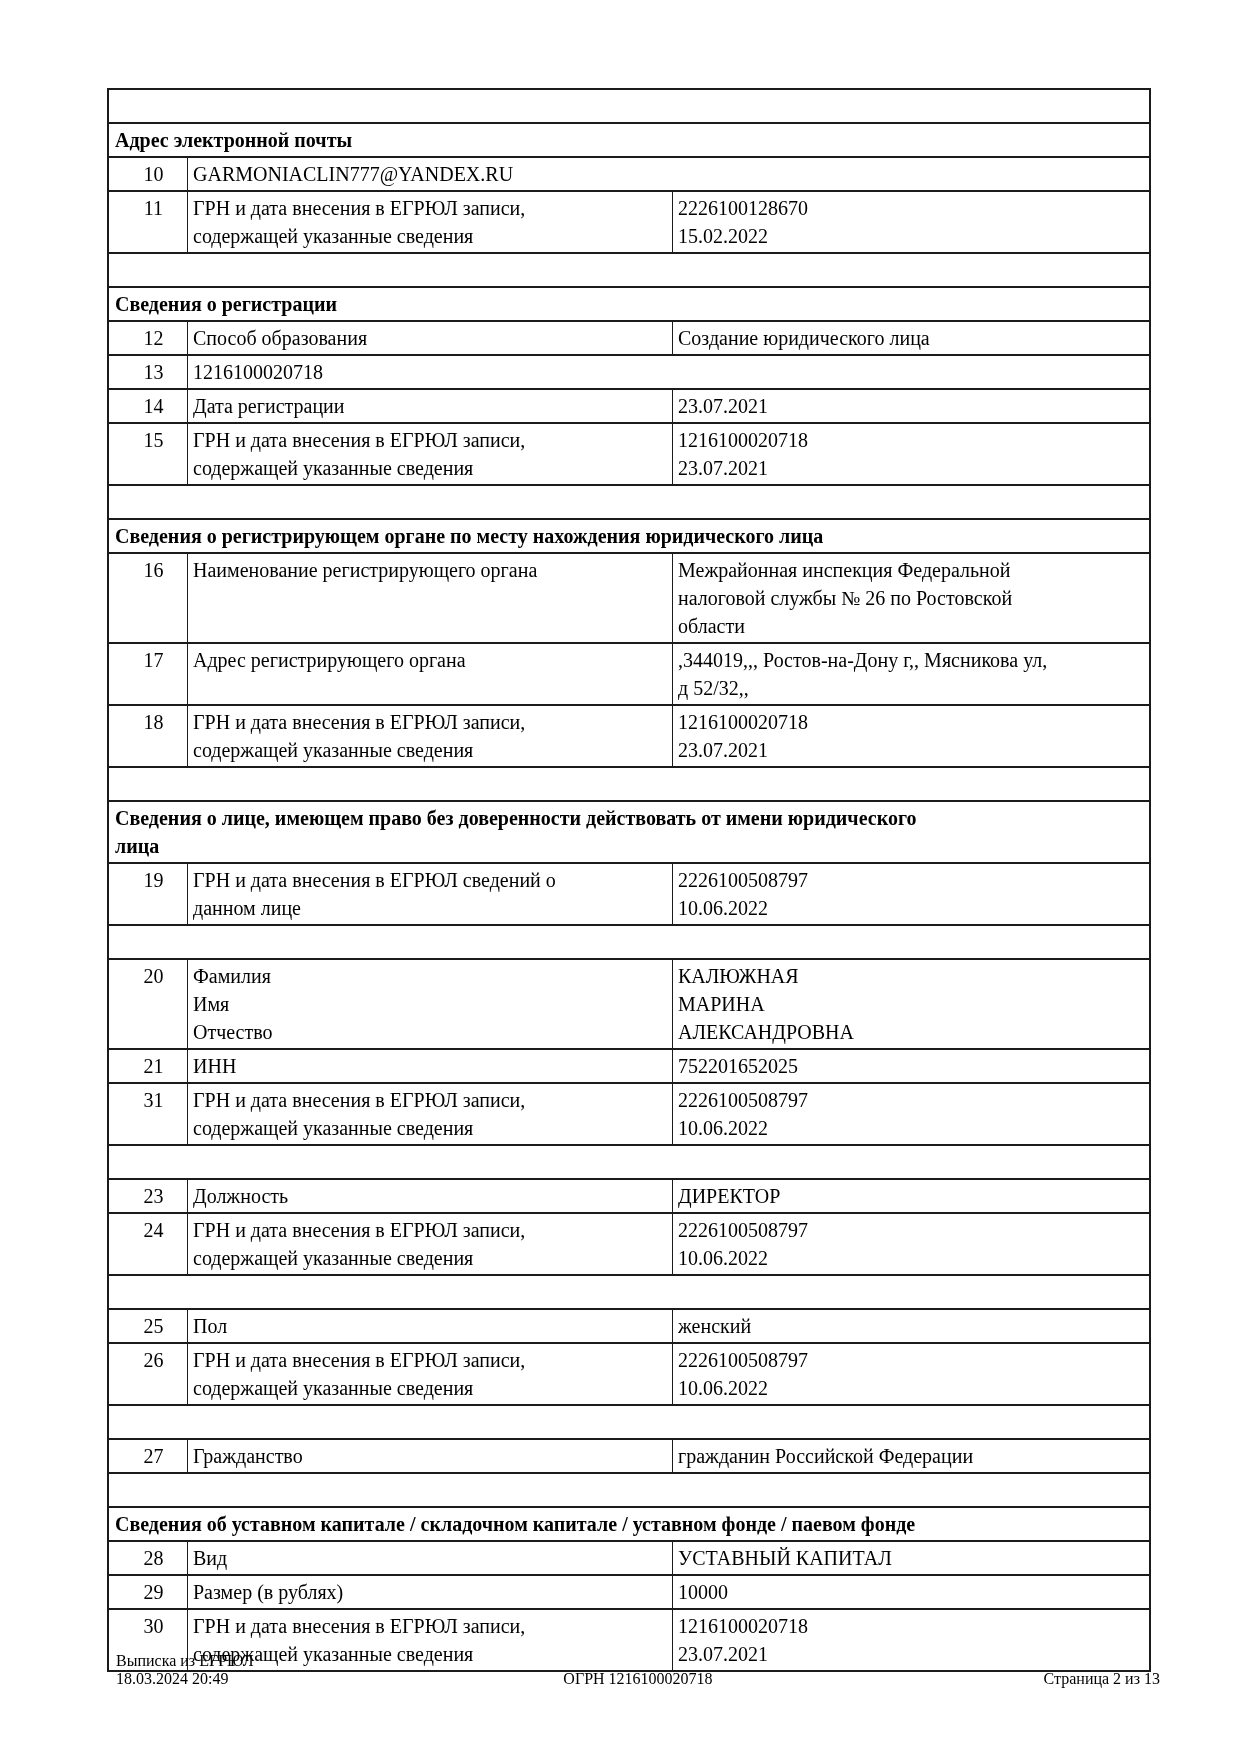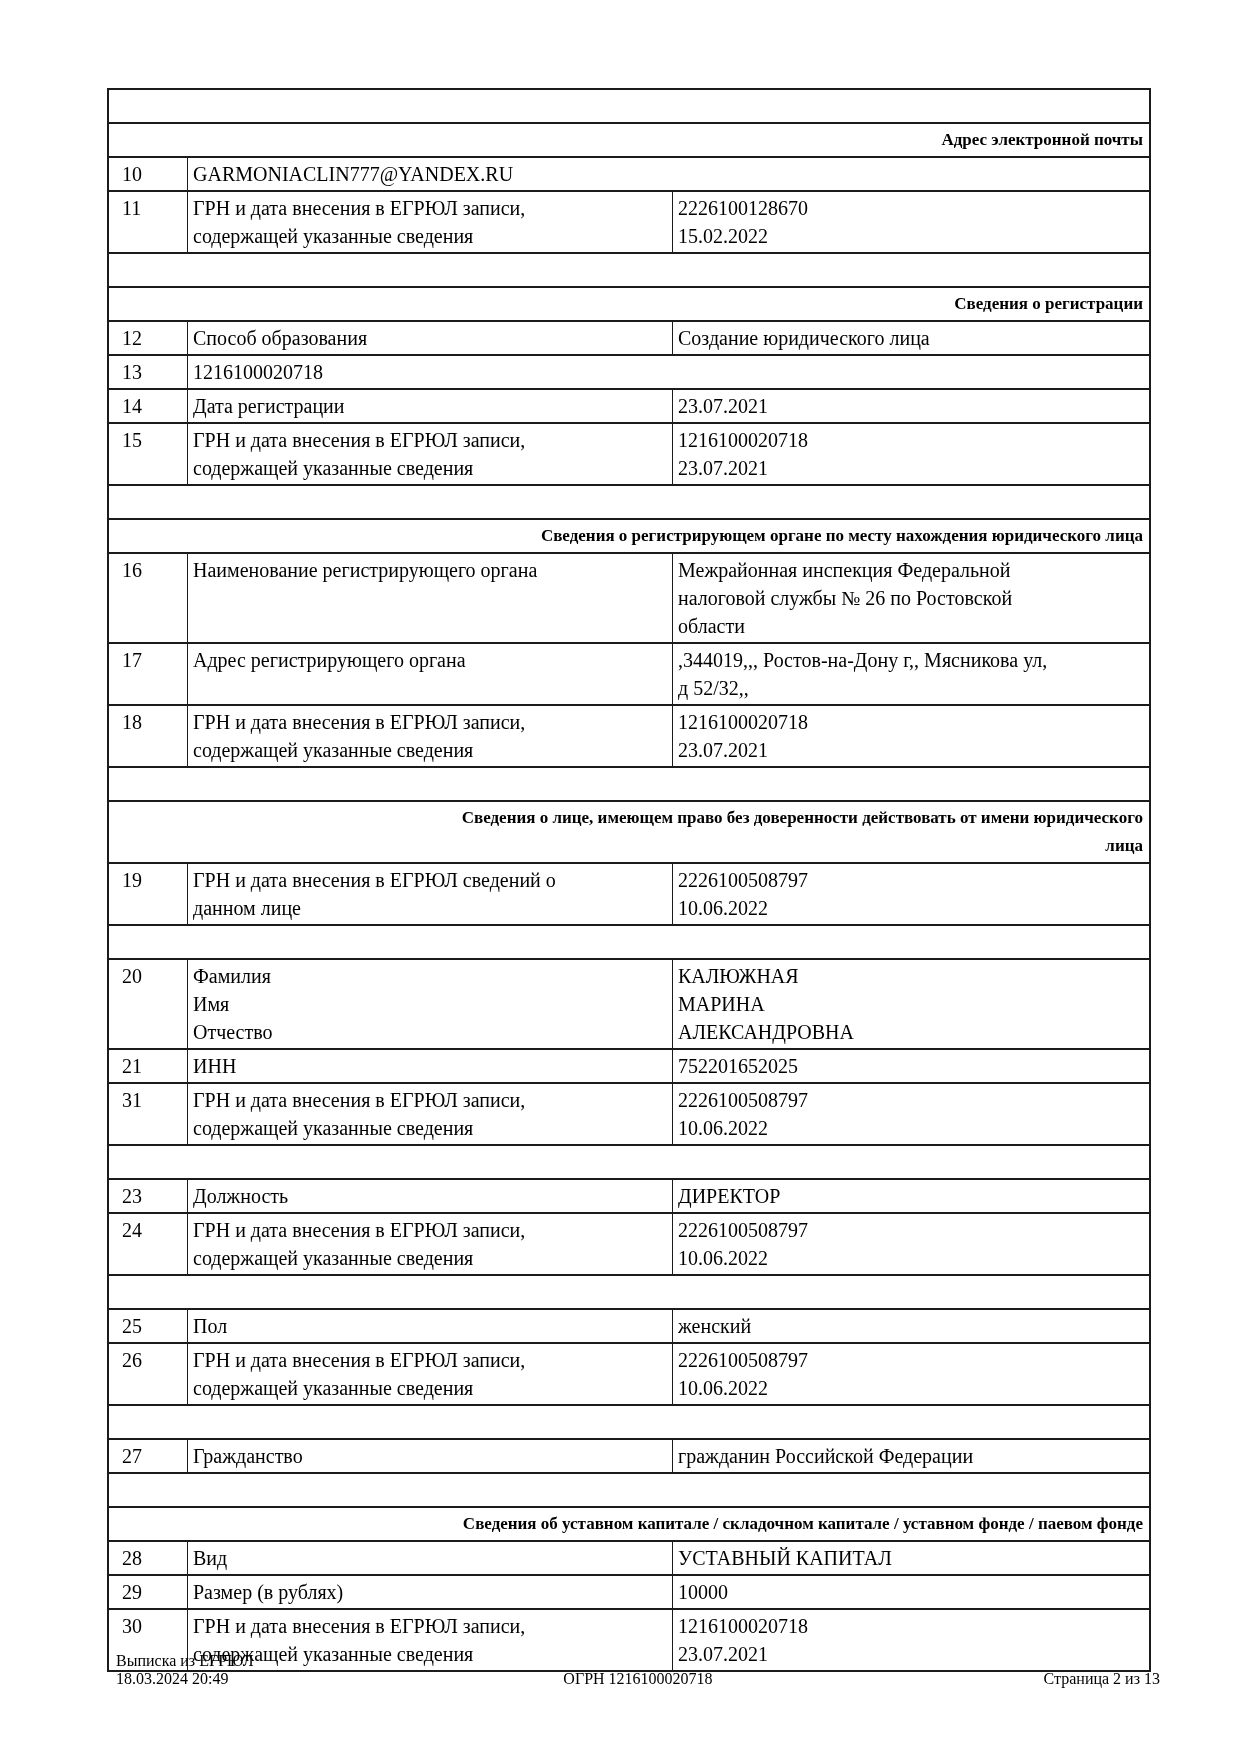--- a/index.html
+++ b/index.html
@@ -19,37 +19,38 @@
     top: 88px;
     width: 1044px;
     border: 2px solid #1b1b1b;
   }
   .trow {
     border-bottom: 2px solid #1b1b1b;
   }
   .trow:last-child { border-bottom: none; }
   .trow.spacer { height: 34px; }
   .trow.header {
-    text-align: right;
+    text-align: left;
     font-weight: bold;
-    font-size: 17px;
+    font-size: 20px;
     line-height: 28px;
     padding: 2px 6px;
     white-space: pre-line;
   }
   .trow.row { display: flex; align-items: stretch; }
   .cell {
     font-size: 20px;
     line-height: 28px;
     padding: 2px 5px;
     white-space: pre-line;
     overflow: hidden;
   }
   .cell.num {
     flex: 0 0 79px;
+    text-align: center;
     border-right: 1px solid #1b1b1b;
     padding-left: 13px; padding-right: 2px;
   }
   .cell.label {
     flex: 0 0 485px;
     border-right: 1px solid #1b1b1b;
   }
   .cell.value { flex: 1 1 auto; }
   .footer {
     position: absolute;

